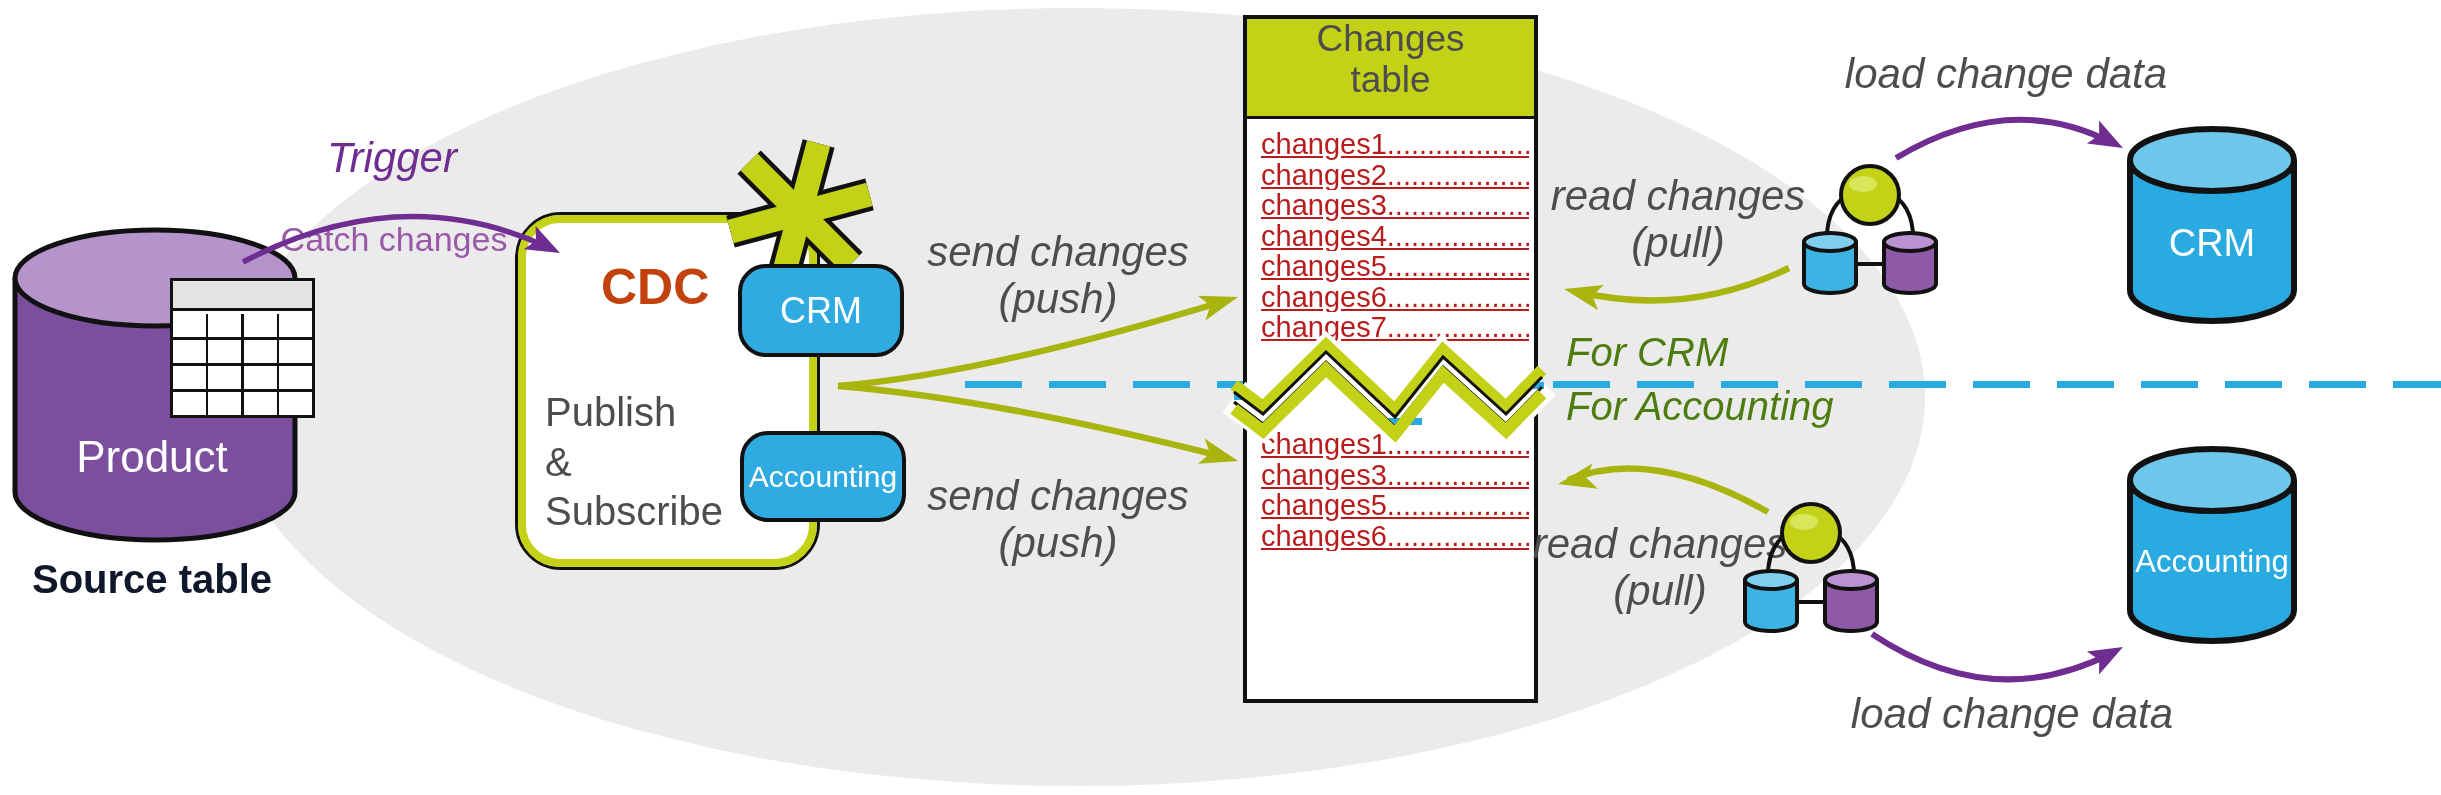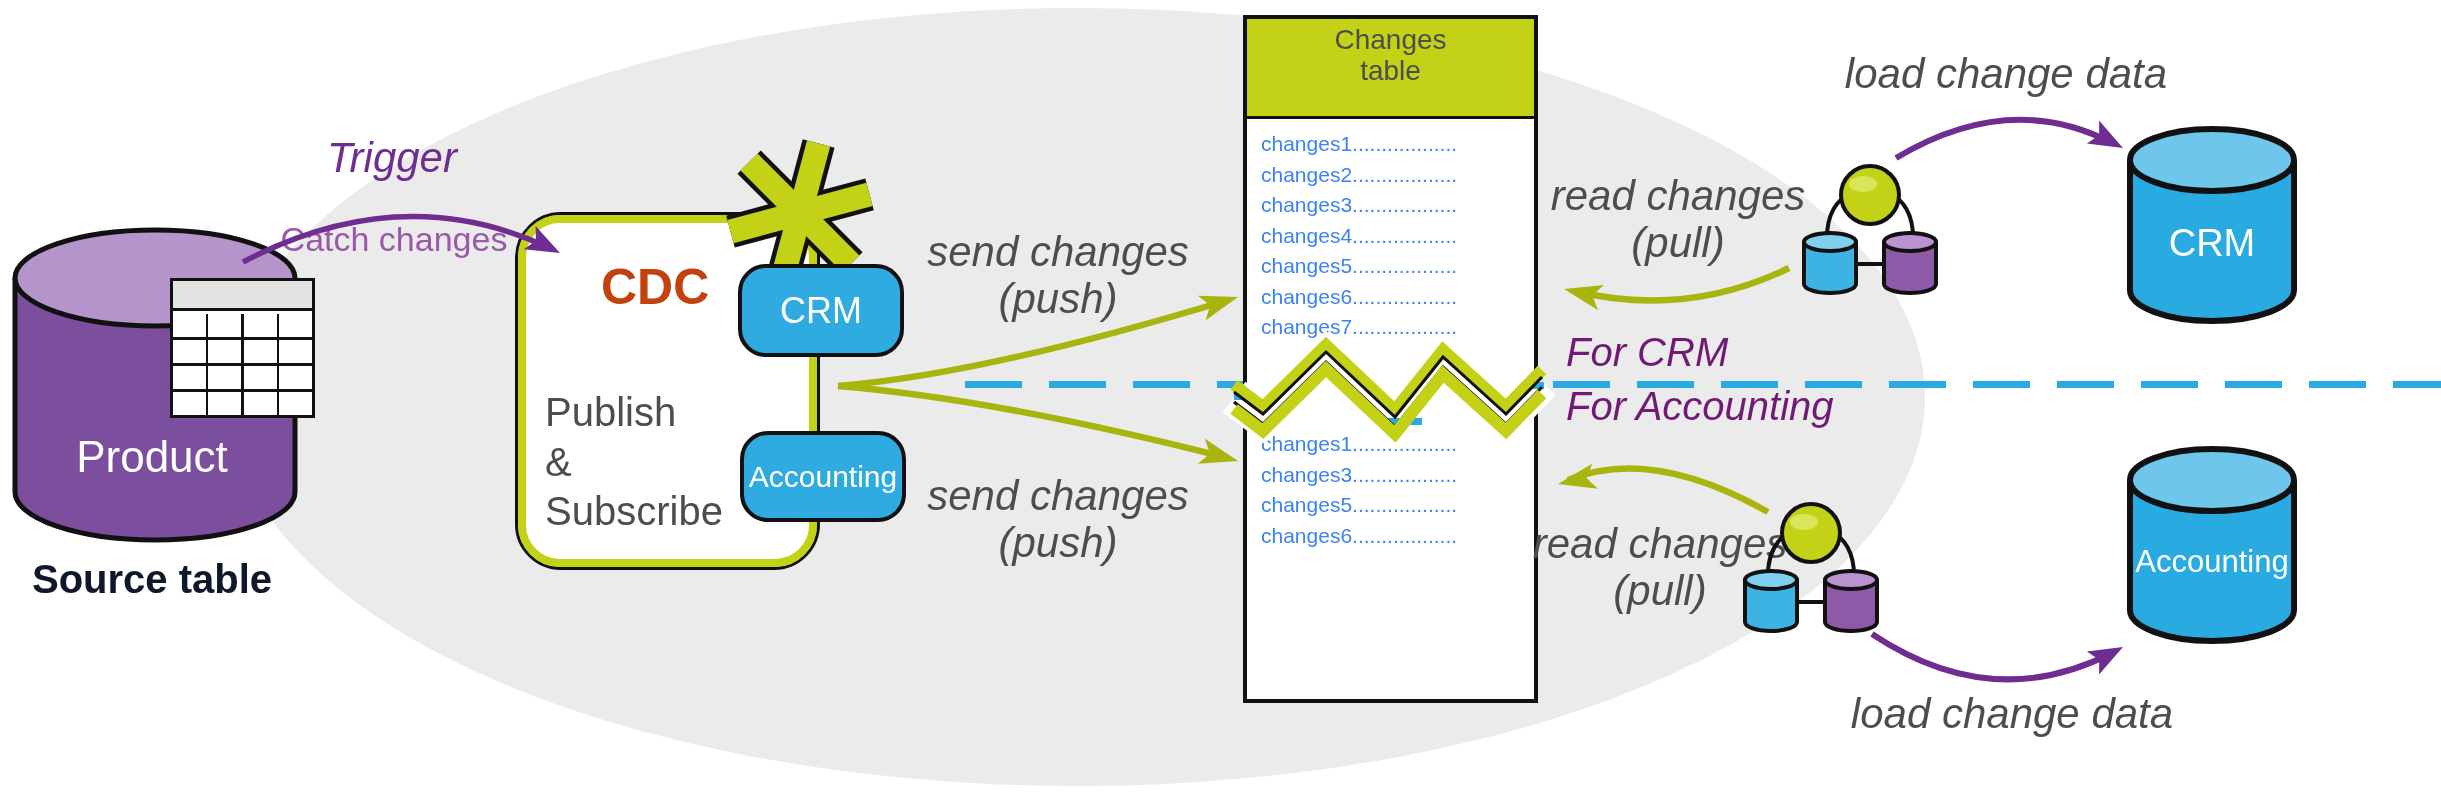--- a/index.html
+++ b/index.html
@@ -36,29 +36,29 @@
   }
   .chip-crm{left:738px;top:264px;width:166px;height:93px;font-size:36px;}
   .chip-acc{left:740px;top:431px;width:166px;height:91px;font-size:30px;}
   
   .ctable{
     left:1243px;top:15px;width:295px;height:688px;border:4px solid #111;
     background:#fff;z-index:4;box-sizing:border-box;
   }
   .ctable-head{
     background:#c3d117;height:100px;border-bottom:3px solid #111;
-    color:#4d4d4d;font-size:28px;line-height:1.1;text-align:center;padding-top:6px;box-sizing:border-box;
+    color:#4d4d4d;font-size:37px;line-height:1.1;text-align:center;box-sizing:border-box;
   }
   .rows{position:absolute;left:14px;width:268px;overflow:hidden;}
   .rows-top{top:110px;}
   .rows-bot{top:410px;}
-  .trow{font-size:21px;line-height:30.5px;color:#3b82f6;white-space:nowrap;overflow:hidden;}
+  .trow{font-size:29px;line-height:30.5px;color:#b91c1c;white-space:nowrap;overflow:hidden;text-decoration:underline;}
   .tear{left:1234px;top:342px;width:312px;height:100px;z-index:5;}
   
-  .lane{font-style:italic;color:#701a75;font-size:40px;z-index:5;white-space:nowrap;}
+  .lane{font-style:italic;color:#4d7c0f;font-size:40px;z-index:5;white-space:nowrap;}
   
   .cyl-label{color:#fff;text-align:center;z-index:7;white-space:nowrap;}
   .icon-svg{z-index:6;}
   .arrows{left:0;top:0;width:2441px;height:795px;z-index:6;pointer-events:none;}
   
   .tbl-icon{
     left:170px;top:278px;width:145px;height:140px;border:3px solid #111;background:#fff;
     z-index:3;box-sizing:border-box;
   }
   .tbl-icon-head{height:30px;background:#e3e3e3;border-bottom:3px solid #111;box-sizing:border-box;}

